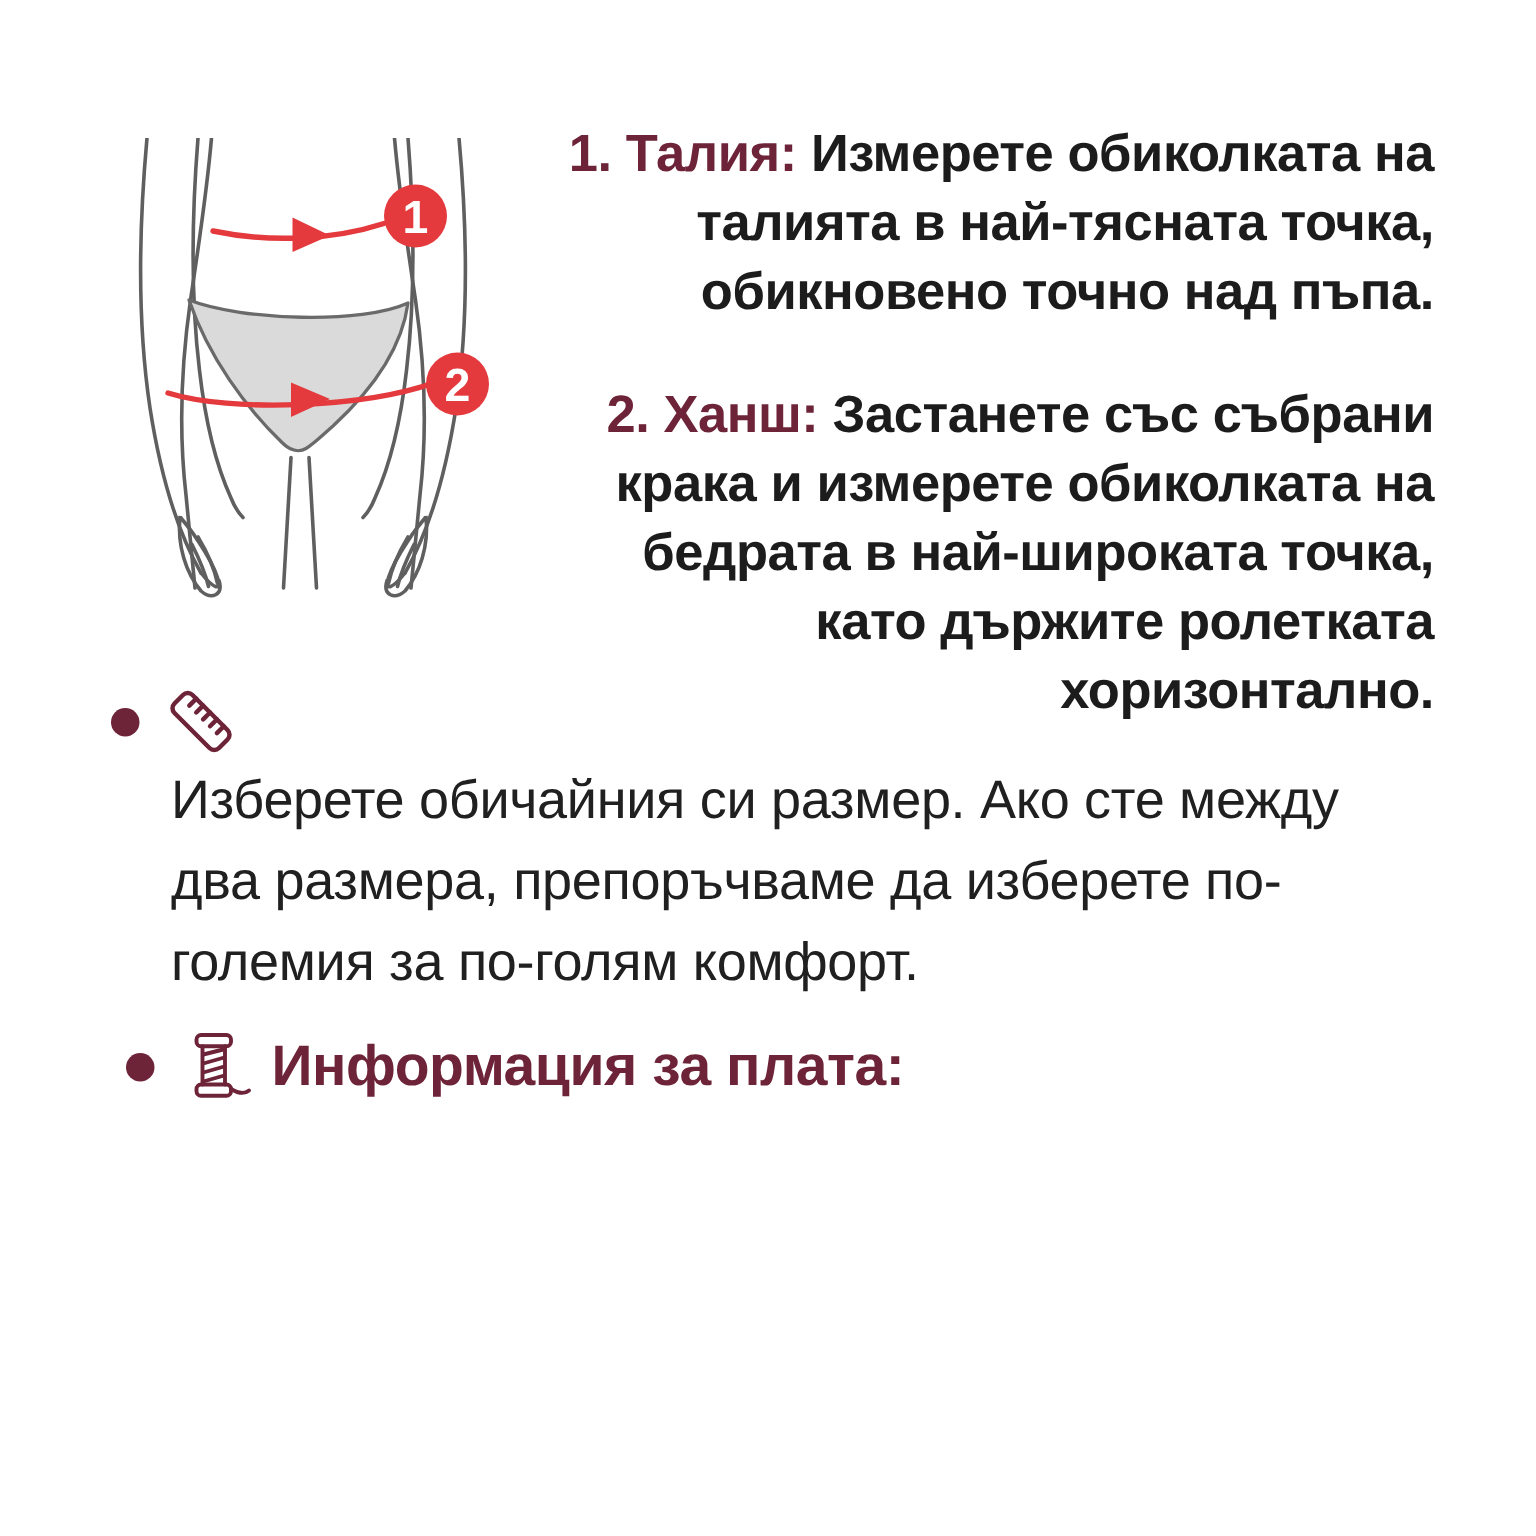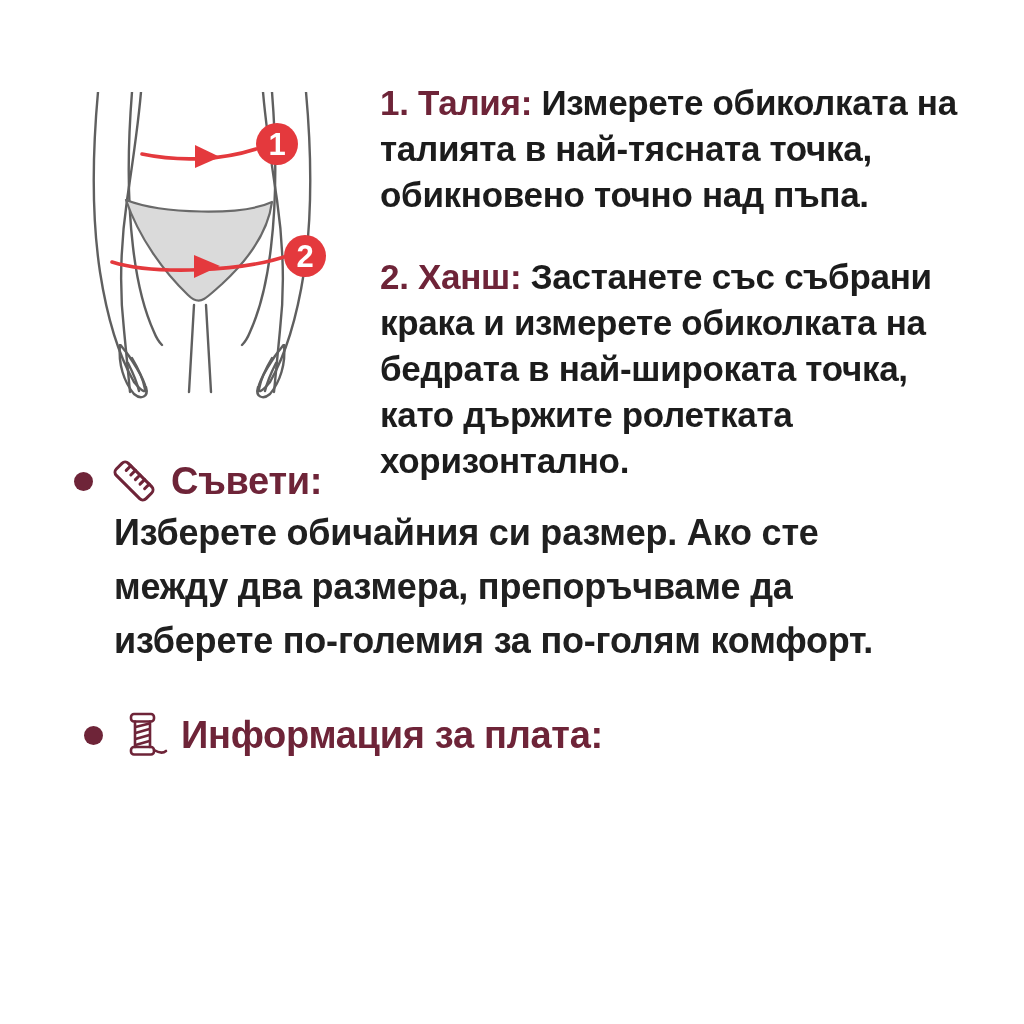--- a/index.html
+++ b/index.html
@@ -10,44 +10,44 @@
     font-family:"Liberation Sans", sans-serif;
     color:#1f1f1f;
     overflow:hidden;
   }
   
   .figure{
     position:absolute;left:42px;top:92px;width:320px;height:320px;
   }
   
   .steps{
-    position:absolute;left:380px;top:80px;width:588px;
+    position:absolute;left:368px;top:80px;width:588px;text-align:right;
   }
   .step{
     font-size:35px;font-weight:700;line-height:46px;
     letter-spacing:-0.3px;color:#1c1c1c;margin:0;
   }
   .step + .step{margin-top:36px;}
   .step .lead{color:#6e2438;}
   
   .section-header{
     position:absolute;display:flex;align-items:center;
   }
   .section-header .bullet{
     width:19px;height:19px;border-radius:50%;
     background:#6e2438;flex:0 0 auto;margin-right:16px;
   }
   .section-header .hicon{width:50px;height:50px;flex:0 0 auto;margin-right:12px;}
   .section-title{
     font-size:38px;font-weight:700;color:#6e2438;letter-spacing:-0.3px;
   }
   .sec1{left:74px;top:456px;}
-  .sec2{left:84px;top:710px;justify-content:space-between;}
+  .sec2{left:84px;top:686px;justify-content:space-between;}
   .section-body{
-    position:absolute;font-size:36px;font-weight:700;
+    position:absolute;font-size:36px;font-weight:400;
     color:#202020;letter-spacing:-0.2px;margin:0;
   }
   .body1{left:114px;top:506px;width:820px;line-height:54px;}
   .body2{left:114px;top:778px;width:830px;line-height:52px;}
 </style>
 </head>
 <body>
 
 <div class="canvas">
 
@@ -100,21 +100,20 @@
     <svg class="hicon" viewBox="0 0 50 50" aria-hidden="true">
       <g transform="translate(25,25) rotate(45)" fill="none" stroke="#6e2438" stroke-width="3" stroke-linejoin="round" stroke-linecap="round">
         <rect x="-21" y="-8.5" width="42" height="17" rx="4.5"></rect>
         <line x1="-13" y1="-8.5" x2="-13" y2="-2"></line>
         <line x1="-6.5" y1="-8.5" x2="-6.5" y2="-2"></line>
         <line x1="0" y1="-8.5" x2="0" y2="-2"></line>
         <line x1="6.5" y1="-8.5" x2="6.5" y2="-2"></line>
         <line x1="13" y1="-8.5" x2="13" y2="-2"></line>
       </g>
     </svg>
-    <span class="section-title">Съвети:</span>
   </div>
   <p class="section-body body1">Изберете обичайния си размер. Ако сте между два размера, препоръчваме да изберете по-големия за по-голям комфорт.</p>
 
   <div class="section-header sec2">
     <span class="bullet"></span>
     <svg class="hicon" viewBox="0 0 50 50" aria-hidden="true">
       <g fill="none" stroke="#6e2438" stroke-width="2.6" stroke-linejoin="round" stroke-linecap="round">
         <rect x="12" y="4" width="23" height="7.5" rx="3"></rect>
         <rect x="12" y="37" width="23" height="7.5" rx="3"></rect>
         <line x1="16" y1="11.5" x2="16" y2="37"></line>

